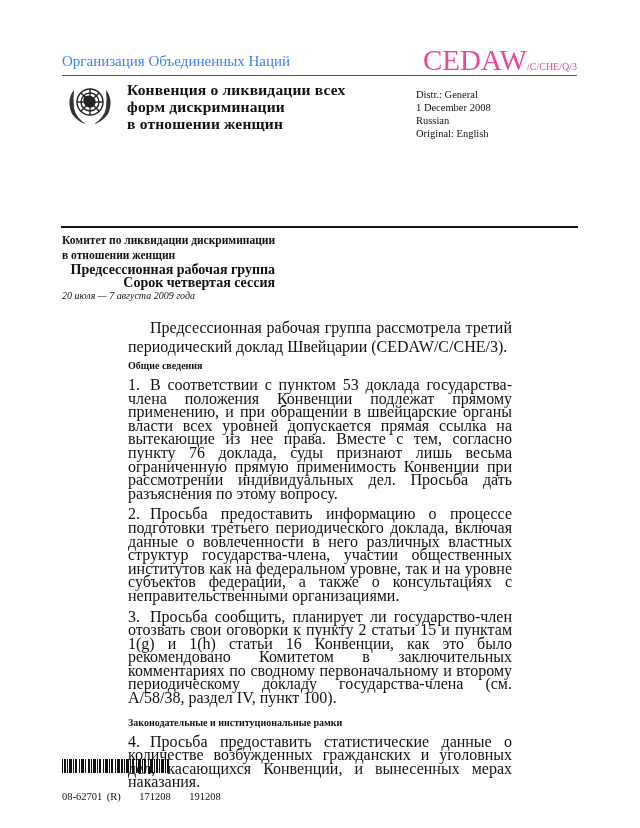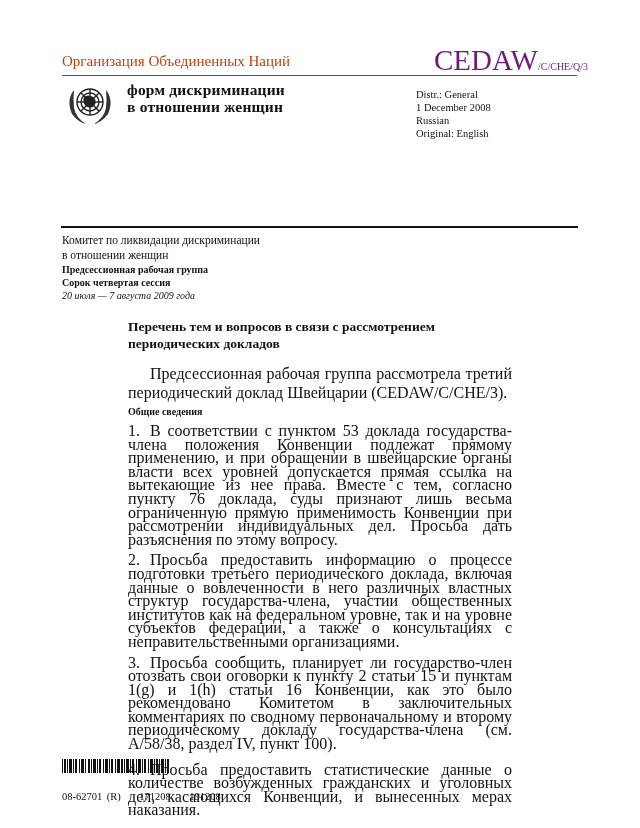--- a/index.html
+++ b/index.html
@@ -1,29 +1,29 @@
 <!DOCTYPE html>
 <html><head>
 <meta charset="utf-8">
 <style>
   html, body { margin: 0; padding: 0; background: #ffffff; }
   body { width: 640px; height: 828px; position: relative; overflow: hidden;
          font-family: "Liberation Serif", "DejaVu Serif", serif; color: #111; }
   .abs { position: absolute; }
-  .org-name { left: 62px; top: 53px; font-size: 15px; color: #c2410c; }
-  .symbol-main { left: 434px; top: 44px; font-size: 29px; color: #701a75; letter-spacing: 0px; white-space: nowrap; }
+  .org-name { left: 62px; top: 53px; font-size: 15px; color: #3b82f6; }
+  .symbol-main { left: 423px; top: 44px; font-size: 29px; color: #ec4899; letter-spacing: 0px; white-space: nowrap; }
   .symbol-main .suffix { font-size: 10px; letter-spacing: 0; }
   .rule-top { left: 62px; top: 75px; width: 515px; height: 1px; background: #555; }
   .logo { left: 62px; top: 80px; width: 56px; height: 46px; }
   .conv-title { left: 127px; top: 81px; font-size: 15.5px; font-weight: bold; line-height: 17px; letter-spacing: 0.2px; }
   .distr { left: 416px; top: 88px; font-size: 10.5px; line-height: 13px; }
   .rule-thick { left: 61px; top: 226px; width: 517px; height: 2px; background: #111; }
   .committee { left: 62px; top: 233px; font-size: 11px; line-height: 13px; }
-  .committee .b1 { font-weight: normal; font-size: 11.5px; line-height: 15px; }
-  .committee .b2 { font-weight: bold; font-size: 10px; line-height: 13px; }
+  .committee .b1 { font-weight: bold; font-size: 11.5px; line-height: 15px; }
+  .committee .b2 { font-weight: bold; font-size: 14px; line-height: 13px; text-align: right; }
   .committee .r { font-size: 10px; line-height: 13px; font-style: italic; }
   .main { left: 128px; top: 318px; width: 384px; }
   .doc-title { font-size: 13.5px; font-weight: bold; line-height: 17px; margin: 0 0 12px 0; }
   .country { font-size: 12px; font-weight: bold; margin: 0 0 12px 0; }
   .intro { font-size: 16px; line-height: 19px; text-indent: 22px; text-align: justify; margin: 0 0 0 0; }
   .section-head { font-size: 10px; font-weight: bold; margin: 4px 0 7px 0; }
   .para { font-size: 16px; line-height: 13.6px; text-align: justify; margin: 0 0 7px 0; }
   .para .num { display: inline-block; width: 22px; }
   .footer-code { left: 62px; top: 746px; font-size: 10.5px; white-space: nowrap; word-spacing: 2px; margin-top: 45px; }
   .barcode { left: 62px; top: 759px; width: 107px; height: 14px; }
@@ -48,20 +48,21 @@
     </g>
     <path d="M22 17 q4 -3 9 0 q3 4 1 8 q-4 3 -8 1 q-4 -3 -2 -9z" fill="#222"></path>
     <g fill="#333">
       <path d="M12 10 q-8 10 -2 24 q6 8 14 10 q-10 -6 -12 -16 q-1 -10 0 -18z"></path>
       <path d="M44 10 q8 10 2 24 q-6 8 -14 10 q10 -6 12 -16 q1 -10 0 -18z"></path>
     </g>
   </svg>
 </div>
 
 <div class="abs conv-title">
+  <div>Конвенция о ликвидации всех</div>
   <div>форм дискриминации</div>
   <div>в отношении женщин</div>
 </div>
 
 <div class="abs distr">
   <div>Distr.: General</div>
   <div>1 December 2008</div>
   <div>Russian</div>
   <div>Original: English</div>
 </div>
@@ -70,28 +71,28 @@
 
 <div class="abs committee">
   <div class="b1">Комитет по ликвидации дискриминации</div>
   <div class="b1">в отношении женщин</div>
   <div class="b2">Предсессионная рабочая группа</div>
   <div class="b2">Сорок четвертая сессия</div>
   <div class="r">20 июля — 7 августа 2009 года</div>
 </div>
 
 <div class="abs main">
-  <div class="doc-title">Перечень тем и вопросов в связи с рассмотрением периодических докладов</div>
   <div class="intro">Предсессионная рабочая группа рассмотрела третий периодический доклад Швейцарии (CEDAW/C/CHE/3).</div>
 
   <div class="section-head">Общие сведения</div>
   <div class="para"><span class="num">1.</span><span>В соответствии с пунктом 53 доклада государства-члена положения Конвенции подлежат прямому применению, и при обращении в швейцарские органы власти всех уровней допускается прямая ссылка на вытекающие из нее права. Вместе с тем, согласно пункту 76 доклада, суды признают лишь весьма ограниченную прямую применимость Конвенции при рассмотрении индивидуальных дел. Просьба дать разъяснения по этому вопросу.</span></div>
   <div class="para"><span class="num">2.</span><span>Просьба предоставить информацию о процессе подготовки третьего периодического доклада, включая данные о вовлеченности в него различных властных структур государства-члена, участии общественных институтов как на федеральном уровне, так и на уровне субъектов федерации, а также о консультациях с неправительственными организациями.</span></div>
   <div class="para" style="margin-bottom:12px"><span class="num">3.</span><span>Просьба сообщить, планирует ли государство-член отозвать свои оговорки к пункту 2 статьи 15 и пунктам 1(g) и 1(h) статьи 16 Конвенции, как это было рекомендовано Комитетом в заключительных комментариях по сводному первоначальному и второму периодическому докладу государства-члена (см. A/58/38, раздел IV, пункт 100).</span></div>
 
+  <div class="section-head">Законодательные и институциональные рамки</div>
   <div class="para"><span class="num">4.</span><span>Просьба предоставить статистические данные о количестве возбужденных гражданских и уголовных дел, касающихся Конвенции, и вынесенных мерах наказания.</span></div>
 </div>
 
 <div class="abs footer-code" style="white-space:pre">08-62701 (R)    171208    191208</div>
 <div class="abs barcode">
   <svg width="107" height="14" viewBox="0 0 107 14">
     <g fill="#111">
       <rect x="0" y="0" width="1" height="14"></rect>
         <rect x="2" y="0" width="2" height="14"></rect>
         <rect x="5" y="0" width="1" height="14"></rect>

